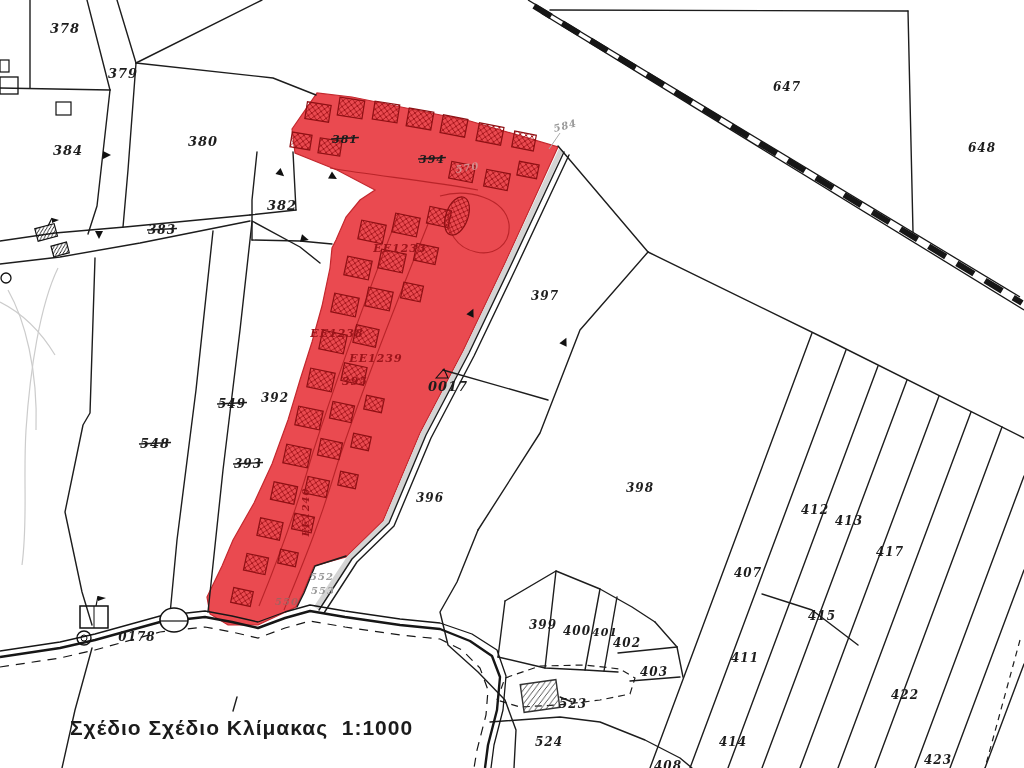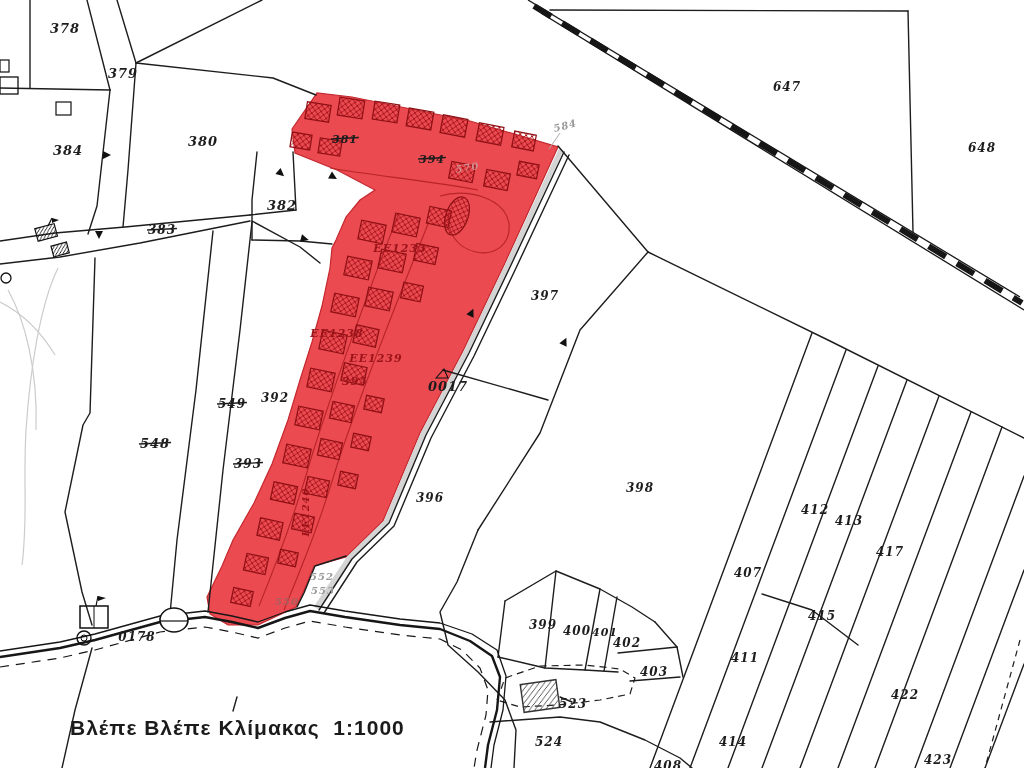--- a/index.html
+++ b/index.html
@@ -223,14 +223,14 @@
         <text x="376" y="362" font-size="11" text-anchor="middle" fill="#9c141a" font-weight="700" letter-spacing="1">EE1239</text>
         <text x="309" y="512" font-size="10" text-anchor="middle" fill="#9c141a" font-weight="700" letter-spacing="1" transform="rotate(-90 309 512)">EE1240</text>
         <text x="355" y="385" font-size="11" text-anchor="middle" fill="#9c141a" font-weight="700" letter-spacing="1">395</text>
         <text x="566" y="129" font-size="10" text-anchor="middle" fill="#9a9a9a" font-weight="700" letter-spacing="1" transform="rotate(-14 566 129)">584</text>
         <text x="322" y="580" font-size="10" text-anchor="middle" fill="#9a9a9a" font-weight="700" letter-spacing="1">552</text>
         <text x="323" y="594" font-size="10" text-anchor="middle" fill="#9a9a9a" font-weight="700" letter-spacing="1">553</text>
         <text x="287" y="605" font-size="10" text-anchor="middle" fill="#a85f5f" font-weight="700" letter-spacing="1">550</text>
         <text x="468" y="171" font-size="10" text-anchor="middle" fill="#d18f8f" font-weight="700" letter-spacing="1" transform="rotate(-10 468 171)">570</text>
       </g>
   </svg>
-  <div id="caption">Βλέπε Βλέπε Κλίμακας  1:1000</div>
+  <div id="caption">Σχέδιο Σχέδιο Κλίμακας  1:1000</div>
 </div>
 
 </body></html>

